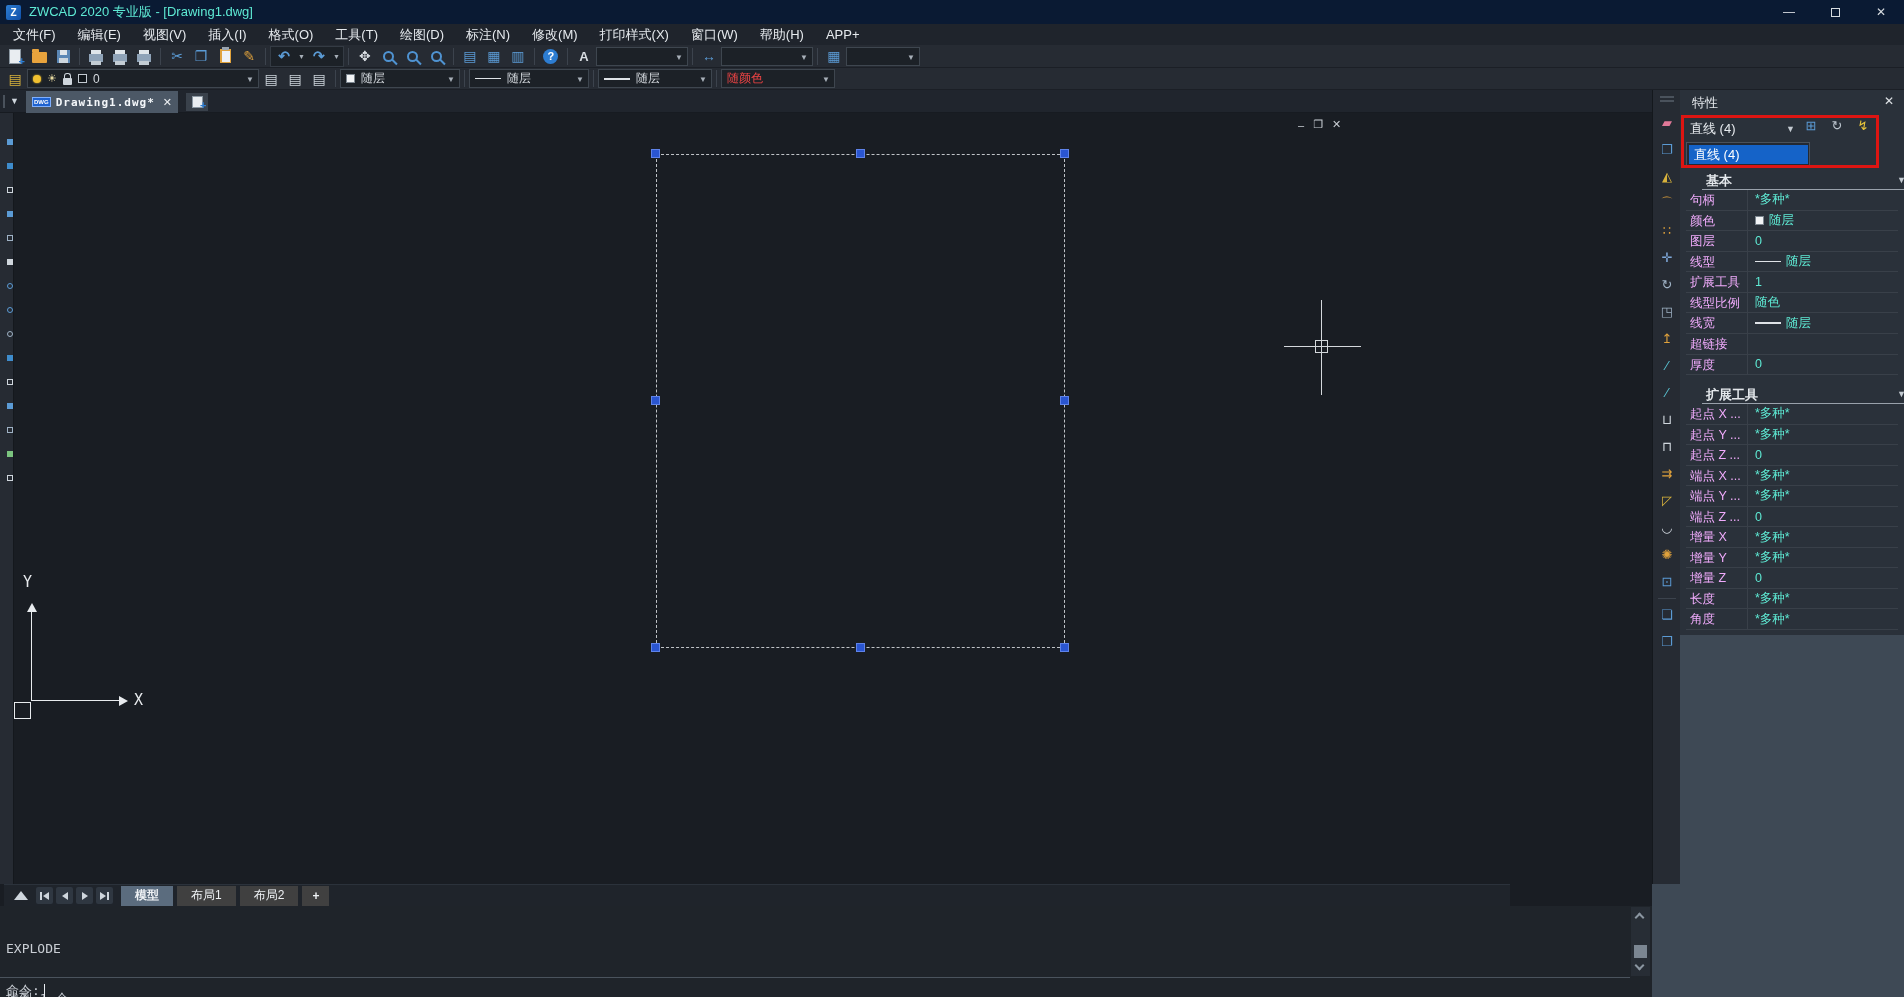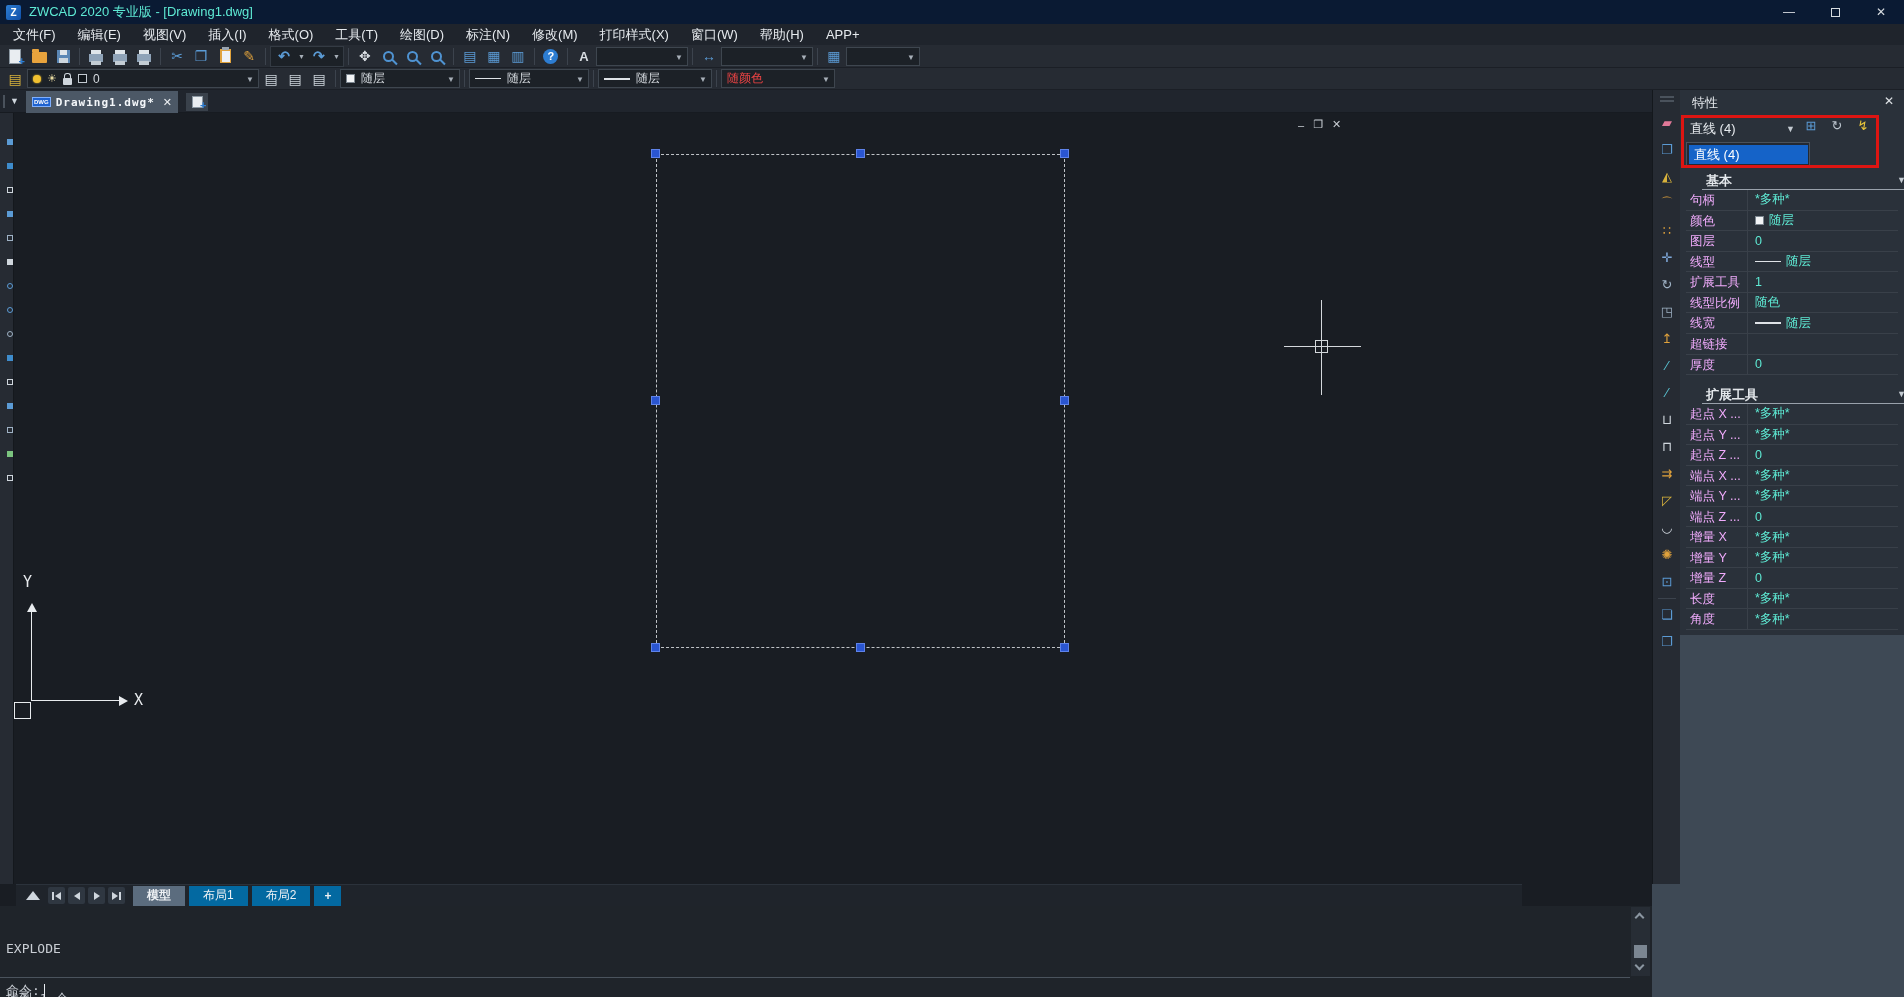--- a/index.html
+++ b/index.html
@@ -100,27 +100,27 @@
   .pdrop{position:absolute;left:34px;top:52px;width:124px;height:24px;background:#232932;border:1px solid #4a525c;z-index:4}
   .pditem{position:absolute;left:2px;top:2px;width:119px;height:19px;background:#1563c8;color:#fff;font-size:13px;padding:1px 0 0 5px}
   .psec{position:absolute;left:50px;width:212px;height:21px;border-bottom:1px solid #99a1ab;color:#e4e8ec;font-size:13px;font-weight:bold;padding:3px 0 0 4px}
   .psec .chev{position:absolute;right:8px;top:6px;font-size:9px;font-weight:normal;color:#c3cad1}
   .prows{position:absolute;left:34px;width:212px;display:flex;flex-direction:column}
   .prow{flex:1;display:flex;border-bottom:1px solid #394049}
   .plabel{width:62px;padding:2px 0 0 4px;border-right:1px solid #394049;color:#f0abfc;font-size:12.5px;white-space:nowrap;overflow:hidden}
   .pval{flex:1;padding:0 0 0 7px;color:#5eead4;font-size:12.5px;display:flex;align-items:center;gap:5px;white-space:nowrap;overflow:hidden}
 
   
-  .layoutbar{left:16px;top:884px;width:1506px;height:22px;background:#1f242b;border-top:1px solid #2b323b;display:flex;align-items:center}
+  .layoutbar{left:4px;top:884px;width:1506px;height:22px;background:#1f242b;border-top:1px solid #2b323b;display:flex;align-items:center}
   .lt-up{width:0;height:0;border-left:7px solid transparent;border-right:7px solid transparent;border-bottom:9px solid #cfd6dd;margin:0 8px 0 10px}
   .navbtn{width:17px;height:17px;background:#2f3741;border-radius:2px;margin-right:3px;display:flex;align-items:center;justify-content:center;gap:1px}
   .tri-l{width:0;height:0;border-top:4px solid transparent;border-bottom:4px solid transparent;border-right:6px solid #cfd6dd}
   .tri-r{width:0;height:0;border-top:4px solid transparent;border-bottom:4px solid transparent;border-left:6px solid #cfd6dd}
   .bar{width:2px;height:8px;background:#cfd6dd}
-  .ltab{height:20px;padding:0 14px;margin-right:4px;background:#0369a1;color:#eef1f4;font-size:12px;display:flex;align-items:center}
+  .ltab{height:20px;padding:0 14px;margin-right:4px;background:#404040;color:#eef1f4;font-size:12px;display:flex;align-items:center}
   .ltab.active{background:#5b6c7e;font-weight:bold}
   .ltab.add{padding:0 10px;font-weight:bold}
 
   
   .cmd{left:0;top:906px;width:1652px;height:91px;background:#1f242a;font-family:"DejaVu Sans Mono",monospace;font-size:13px;color:#c9ced4}
   .chist{position:absolute;left:6px;top:2px;line-height:16.5px;white-space:pre}
   .csep{position:absolute;left:0;top:71px;width:1630px;height:1px;background:#4a535d}
   .cmdin{position:absolute;left:6px;top:76px}
   .cur{display:inline-block;width:1px;height:13px;background:#e8ecf0;margin-left:4px;vertical-align:-2px}
   .cscroll{position:absolute;left:1631px;top:1px;width:19px;height:69px;background:#272d35}

